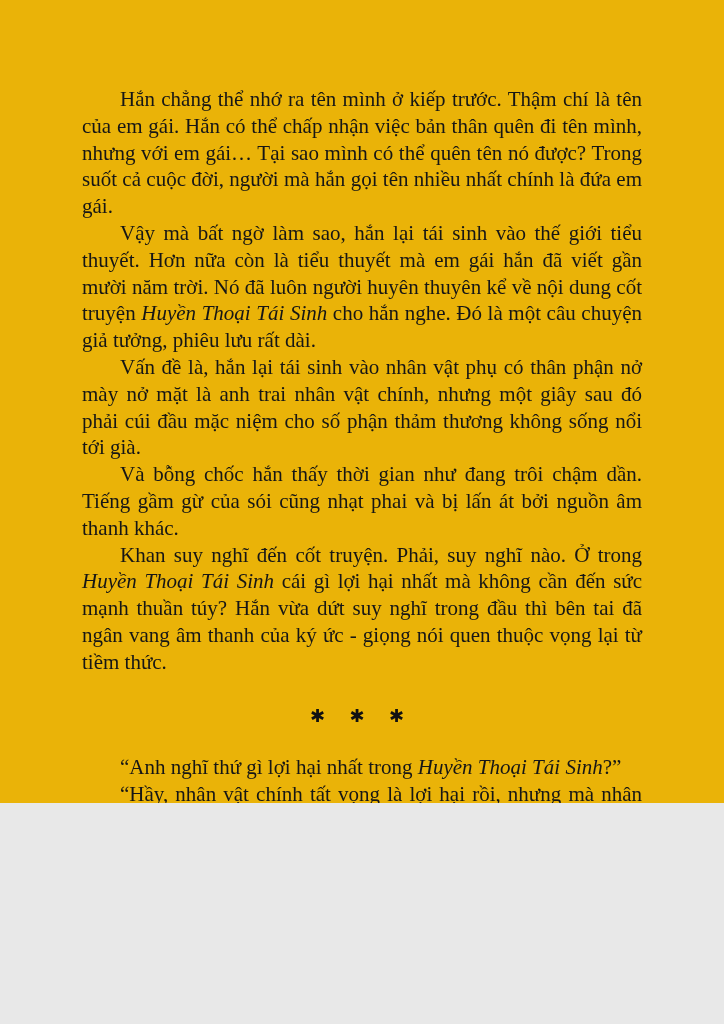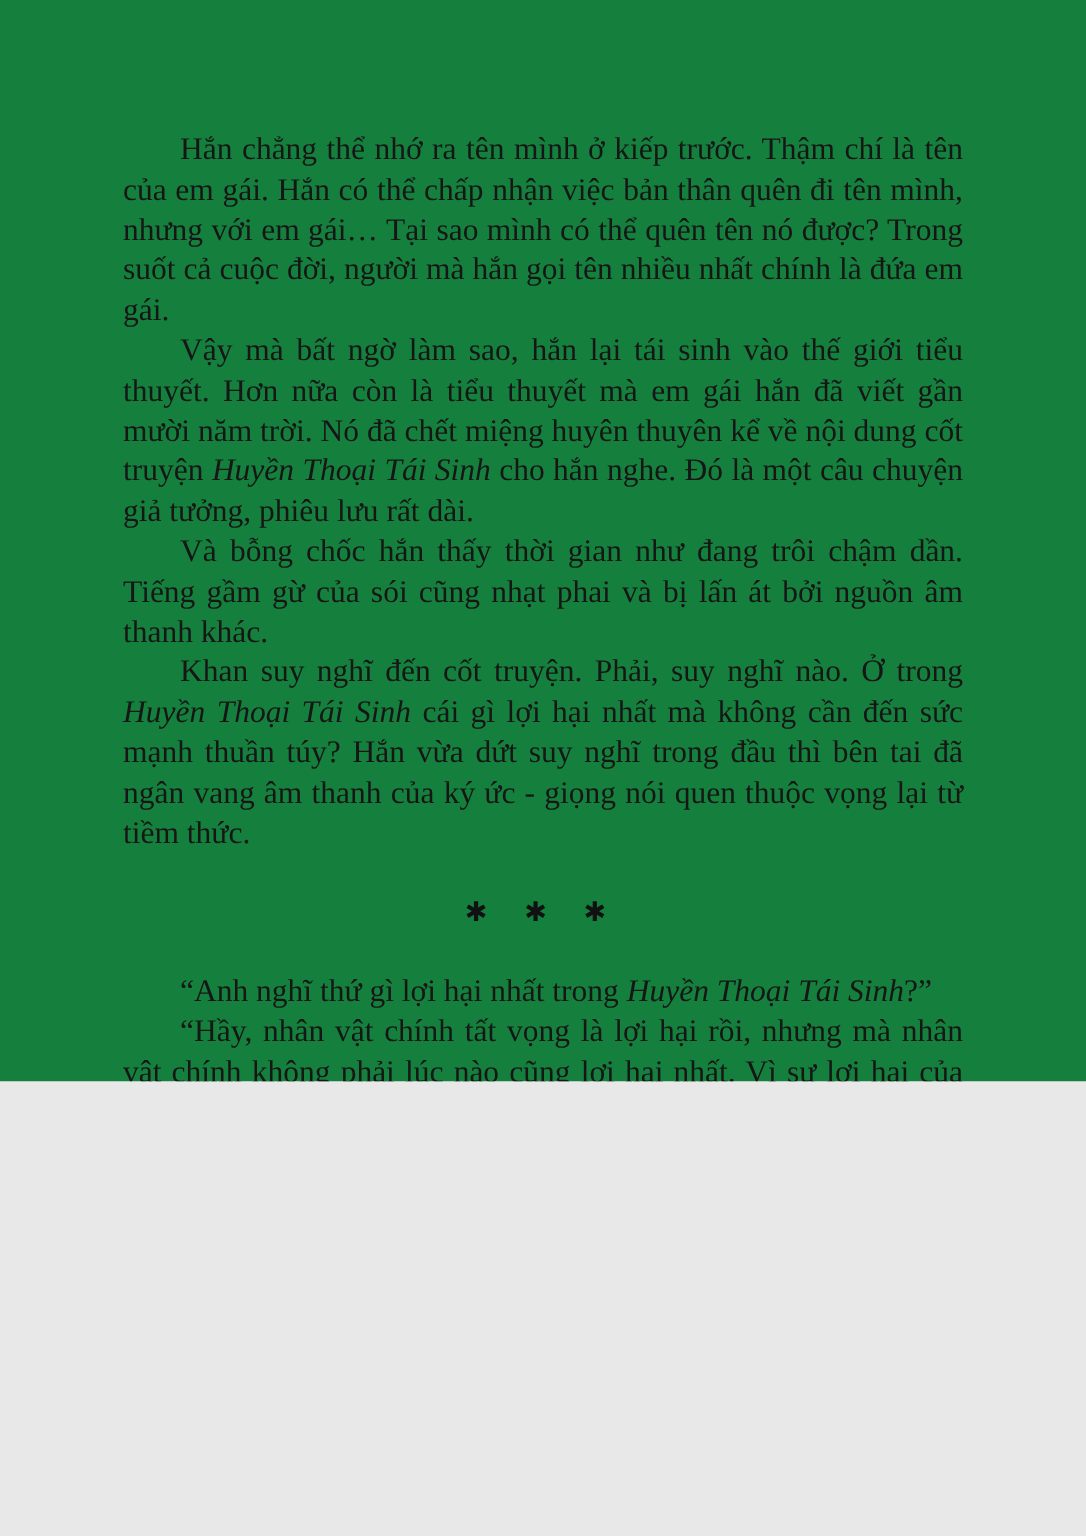--- a/index.html
+++ b/index.html
@@ -3,23 +3,23 @@
 <meta charset="utf-8">
 <style>
   html, body {
     margin: 0;
     padding: 0;
     background: #e8e8e8;
   }
   .page {
     position: relative;
     width: 724px;
-    height: 721px;
+    height: 803px;
     margin: 0 auto;
-    background: #15803d;
+    background: #eab308;
     color: #161616;
     overflow: hidden;
     font-family: "Liberation Serif", serif;
   }
   .text-block {
     position: absolute;
     left: 82px;
     top: 86px;
     width: 560px;
     font-size: 21px;
@@ -74,21 +74,22 @@
     white-space: nowrap;
   }
 </style>
 </head>
 <body>
 
 <div class="page">
 
   <div class="text-block">
       <p class="para"><span>Hắn chẳng thể nhớ ra tên mình ở kiếp trước. Thậm chí là tên của em gái. Hắn có thể chấp nhận việc bản thân quên đi tên mình, nhưng với em gái… Tại sao mình có thể quên tên nó được? Trong suốt cả cuộc đời, người mà hắn gọi tên nhiều nhất chính là đứa em gái.</span></p>
-      <p class="para"><span>Vậy mà bất ngờ làm sao, hắn lại tái sinh vào thế giới tiểu thuyết. Hơn nữa còn là tiểu thuyết mà em gái hắn đã viết gần mười năm trời. Nó đã chết miệng huyên thuyên kể về nội dung cốt truyện </span><em>Huyền Thoại Tái Sinh</em><span> cho hắn nghe. Đó là một câu chuyện giả tưởng, phiêu lưu rất dài.</span></p>
+      <p class="para"><span>Vậy mà bất ngờ làm sao, hắn lại tái sinh vào thế giới tiểu thuyết. Hơn nữa còn là tiểu thuyết mà em gái hắn đã viết gần mười năm trời. Nó đã luôn người huyên thuyên kể về nội dung cốt truyện </span><em>Huyền Thoại Tái Sinh</em><span> cho hắn nghe. Đó là một câu chuyện giả tưởng, phiêu lưu rất dài.</span></p>
+      <p class="para"><span>Vấn đề là, hắn lại tái sinh vào nhân vật phụ có thân phận nở mày nở mặt là anh trai nhân vật chính, nhưng một giây sau đó phải cúi đầu mặc niệm cho số phận thảm thương không sống nổi tới già.</span></p>
       <p class="para"><span>Và bỗng chốc hắn thấy thời gian như đang trôi chậm dần. Tiếng gầm gừ của sói cũng nhạt phai và bị lấn át bởi nguồn âm thanh khác.</span></p>
       <p class="para"><span>Khan suy nghĩ đến cốt truyện. Phải, suy nghĩ nào. Ở trong </span><em>Huyền Thoại Tái Sinh</em><span> cái gì lợi hại nhất mà không cần đến sức mạnh thuần túy? Hắn vừa dứt suy nghĩ trong đầu thì bên tai đã ngân vang âm thanh của ký ức - giọng nói quen thuộc vọng lại từ tiềm thức.</span></p>
       <div class="separator">✱ ✱ ✱</div>
       <p class="para"><span>“Anh nghĩ thứ gì lợi hại nhất trong </span><em>Huyền Thoại Tái Sinh</em><span>?”</span></p>
       <p class="para"><span>“Hầy, nhân vật chính tất vọng là lợi hại rồi, nhưng mà nhân vật chính không phải lúc nào cũng lợi hại nhất. Vì sự lợi hại của nhân vật chính là đã là sự thiết yếu, sao em phải đố anh một câu dễ trả lời như thế làm gì?”</span></p>
     </div>
 
   <div class="footer">
     <span class="page-number">18</span>
     <span class="footer-ornament">✣</span>

